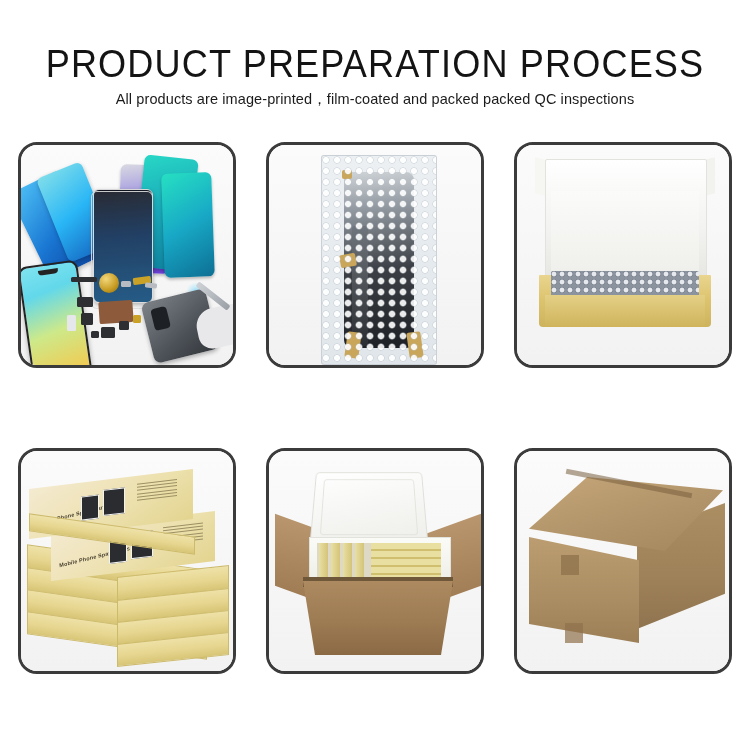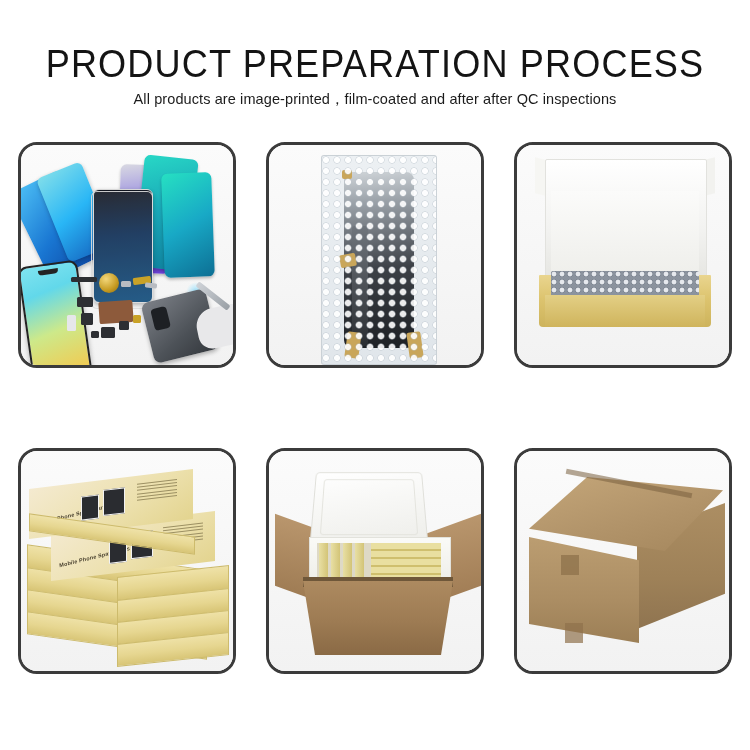--- a/index.html
+++ b/index.html
@@ -306,21 +306,21 @@
   .c6-tape1 { position: absolute; left: 44px; top: 104px; width: 18px; height: 20px;
     background: rgba(142,113,75,.75); }
   .c6-tape2 { position: absolute; left: 48px; top: 172px; width: 18px; height: 20px;
     background: rgba(142,113,75,.7); }
 </style>
 </head>
 <body>
 
 <div class="header">
   <h1 class="main-title">PRODUCT PREPARATION PROCESS</h1>
-  <p class="sub-title">All products are image-printed，film-coated and after after QC inspections</p>
+  <p class="sub-title">All products are image-printed，film-coated and packed packed QC inspections</p>
 </div>
 
 <div class="grid">
 
   <div class="panel p1">
     <div class="stage">
       <div class="ph ph-fanB"></div>
       <div class="ph ph-fanA"></div>
       <div class="ph ph-fanC"></div>
       <div class="ph ph-blue"></div>

